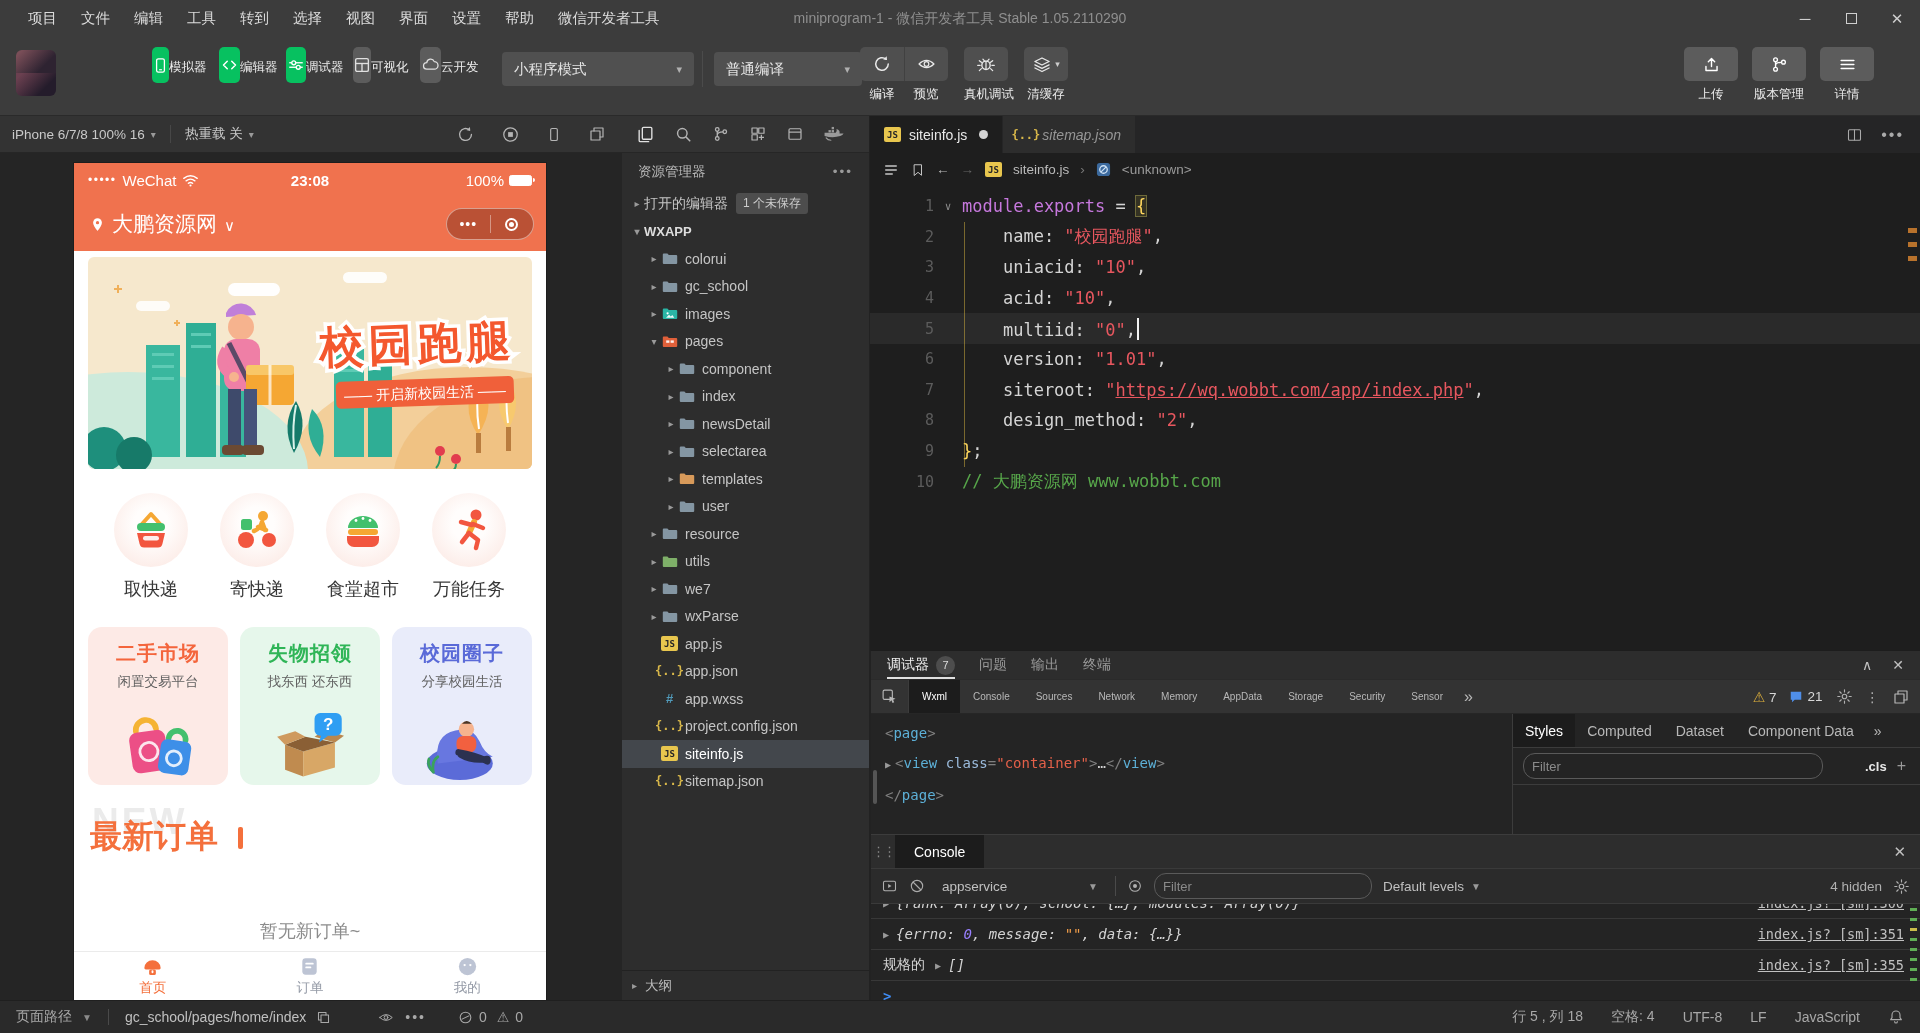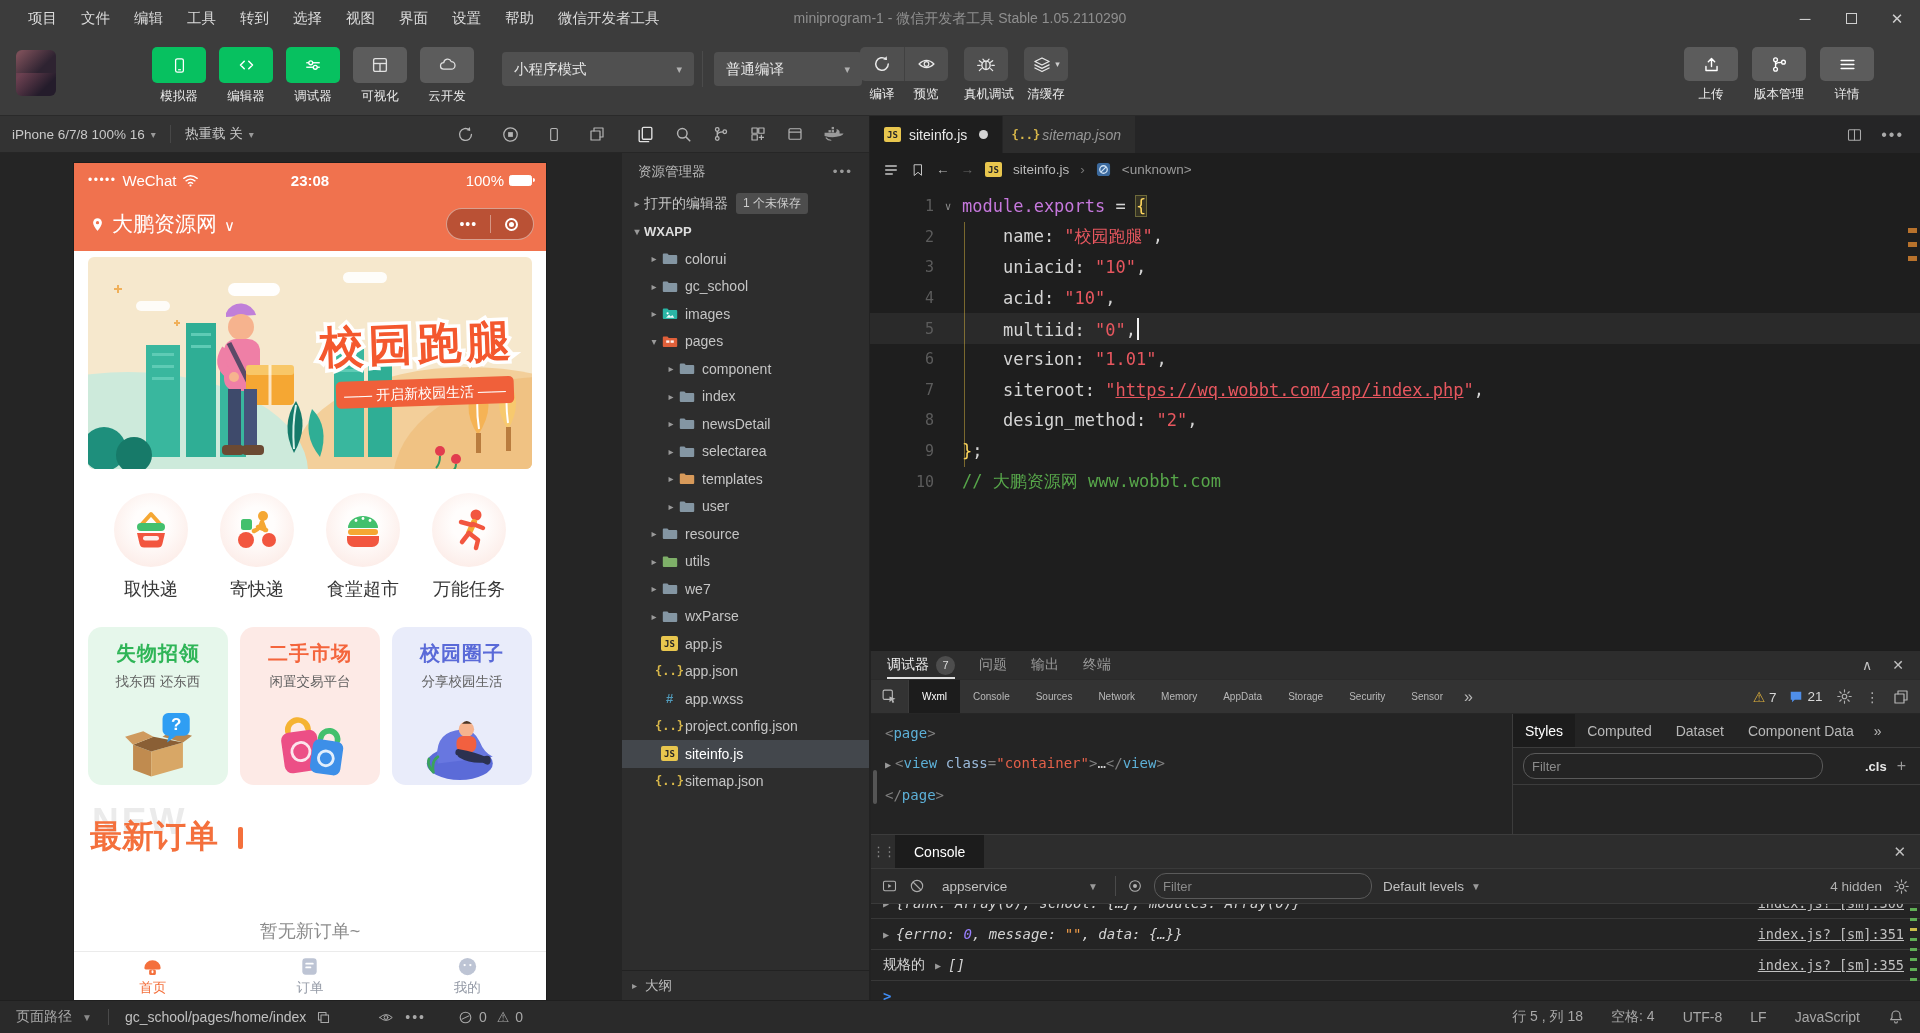--- a/index.html
+++ b/index.html
@@ -13,21 +13,21 @@
   .win-title{position:absolute;left:0;right:0;text-align:center;color:#8f8f8f;font-size:14px;pointer-events:none}
   .win-controls{position:absolute;right:0;top:0;height:37px;display:flex}
   .wc{width:46px;display:flex;align-items:center;justify-content:center;color:#cfcfcf;font-size:15px}
   .wc .box{width:11px;height:11px;border:1.6px solid #cfcfcf}
   
   .toolbar{position:absolute;left:0;top:37px;right:0;height:79px;background:#3c3c3c;border-bottom:1px solid #2a2a2a}
   .avatar{position:absolute;left:16px;top:13px;width:40px;height:46px;border-radius:6px;overflow:hidden}
   .avatar .af{height:23px;background:linear-gradient(135deg,#7a4e58 10%,#2e2331 70%)}
   .avatar .af+.af{background:linear-gradient(135deg,#6b4050 10%,#241c2b 70%)}
   .modes{position:absolute;left:152px;top:10px;display:flex;gap:13px}
-  .modebtn{display:flex;flex-direction:column;align-items:center;width:54px}
+  .modebtn{display:flex;flex-direction:row;align-items:center;width:54px}
   .mbtn{width:54px;height:36px;border-radius:5px;display:flex;align-items:center;justify-content:center}
   .mbtn.green{background:#07c160}.mbtn.gray{background:#5c5c5c}
   .modebtn .lbl,.actlbl,.rlbl{margin-top:5px;font-size:12.5px;color:#ececec;white-space:nowrap}
   .select{position:absolute;top:15px;height:34px;background:#505050;border-radius:4px;display:flex;align-items:center;padding:0 12px;color:#e3e3e3;font-size:14.5px}
   .select .car{margin-left:auto;color:#b0b0b0;font-size:11px}
   .mode-select{left:502px;width:192px}
   .compile-select{left:714px;width:148px}
   .tb-vdiv{position:absolute;left:702px;top:14px;width:1px;height:36px;background:#4b4b4b}
   .actions{position:absolute;left:860px;top:10px;display:flex;gap:16px}
   .agroup{display:flex;flex-direction:column;align-items:center}
@@ -568,48 +568,48 @@
                     <path d="M28 15l-5 11" stroke-linecap="round" stroke-linejoin="round" fill="none" stroke="#f5a733" stroke-width="6"></path>
                     <path d="M27 17l10 4M26 18L15 15" stroke-linecap="round" stroke-linejoin="round" fill="none" stroke="#f2563f" stroke-width="4.5"></path>
                     <path d="M23 26l9 7-2 8M23 26l-7 9" stroke-linecap="round" stroke-linejoin="round" fill="none" stroke="#f2563f" stroke-width="4.5"></path>
                   </svg>
                 </span>
               </div>
               <div class="s-label">万能任务</div>
             </div>
           </div>
         <div class="cards" id="cards">
-            <div class="card" style="background: rgb(230, 247, 235);">
-              <div class="card-title" style="color: rgb(47, 181, 87);">失物招领</div>
-              <div class="card-sub">找东西 还东西</div>
-              <div class="card-illus"><svg viewBox="0 0 64 60" width="74" height="68">
-                  <path d="M10 28l16 6v22l-16-6z" fill="#c08b4f"></path>
-                  <path d="M54 26L26 34v22l28-8z" fill="#d8a766"></path>
-                  <path d="M10 28l18-7 26 5-28 8z" fill="#8a5f35"></path>
-                  <path d="M10 28l-7-7 16-5 9 5z" fill="#cf9a5e"></path>
-                  <path d="M54 26l8-6-17-5-9 6z" fill="#b9874f"></path>
-                  <rect x="36" y="0" width="24" height="20" rx="5" fill="#2f9ef3"></rect>
-                  <path d="M42 19l-2 7 8-6z" fill="#2f9ef3"></path>
-                  <text x="48" y="15" text-anchor="middle" font-size="15" font-weight="bold" fill="#fff" font-family="Liberation Sans,sans-serif">?</text>
-                </svg></div>
-            </div>
             <div class="card" style="background: rgb(253, 234, 230);">
               <div class="card-title" style="color: rgb(244, 101, 60);">二手市场</div>
               <div class="card-sub">闲置交易平台</div>
               <div class="card-illus"><svg viewBox="0 0 64 60" width="74" height="68">
                   <g transform="rotate(-8 24 34)">
                     <path d="M15 15a9 9 0 0 1 18 0" stroke-linecap="round" stroke-linejoin="round" fill="none" stroke="#f5b333" stroke-width="5"></path>
                     <rect x="8" y="16" width="32" height="36" rx="7" fill="#ec4f86"></rect>
                     <circle cx="24" cy="34" r="8" stroke-linecap="round" stroke-linejoin="round" fill="none" stroke="#fff" stroke-width="2.5" opacity=".85"></circle>
                   </g>
                   <g transform="rotate(8 46 40)">
                     <path d="M39 23a7.5 7.5 0 0 1 15 0" stroke-linecap="round" stroke-linejoin="round" fill="none" stroke="#43c06d" stroke-width="5"></path>
                     <rect x="33" y="24" width="27" height="30" rx="6" fill="#3d8fe8"></rect>
                     <circle cx="46" cy="40" r="6.5" stroke-linecap="round" stroke-linejoin="round" fill="none" stroke="#fff" stroke-width="2.5" opacity=".85"></circle>
                   </g>
+                </svg></div>
+            </div>
+            <div class="card" style="background: rgb(230, 247, 235);">
+              <div class="card-title" style="color: rgb(47, 181, 87);">失物招领</div>
+              <div class="card-sub">找东西 还东西</div>
+              <div class="card-illus"><svg viewBox="0 0 64 60" width="74" height="68">
+                  <path d="M10 28l16 6v22l-16-6z" fill="#c08b4f"></path>
+                  <path d="M54 26L26 34v22l28-8z" fill="#d8a766"></path>
+                  <path d="M10 28l18-7 26 5-28 8z" fill="#8a5f35"></path>
+                  <path d="M10 28l-7-7 16-5 9 5z" fill="#cf9a5e"></path>
+                  <path d="M54 26l8-6-17-5-9 6z" fill="#b9874f"></path>
+                  <rect x="36" y="0" width="24" height="20" rx="5" fill="#2f9ef3"></rect>
+                  <path d="M42 19l-2 7 8-6z" fill="#2f9ef3"></path>
+                  <text x="48" y="15" text-anchor="middle" font-size="15" font-weight="bold" fill="#fff" font-family="Liberation Sans,sans-serif">?</text>
                 </svg></div>
             </div>
             <div class="card" style="background: rgb(233, 236, 250);">
               <div class="card-title" style="color: rgb(90, 106, 216);">校园圈子</div>
               <div class="card-sub">分享校园生活</div>
               <div class="card-illus"><svg viewBox="0 0 72 60" width="80" height="66">
                   <ellipse cx="34" cy="44" rx="30" ry="15" fill="#5b6bd8"></ellipse>
                   <path d="M14 44q-4-26 16-30 16-3 22 10 4 10 12 14z" fill="#6877e0"></path>
                   <circle cx="40" cy="13" r="7" fill="#f6b38e"></circle>
                   <path d="M36 8q4-5 9 0z" fill="#4a3526"></path>

